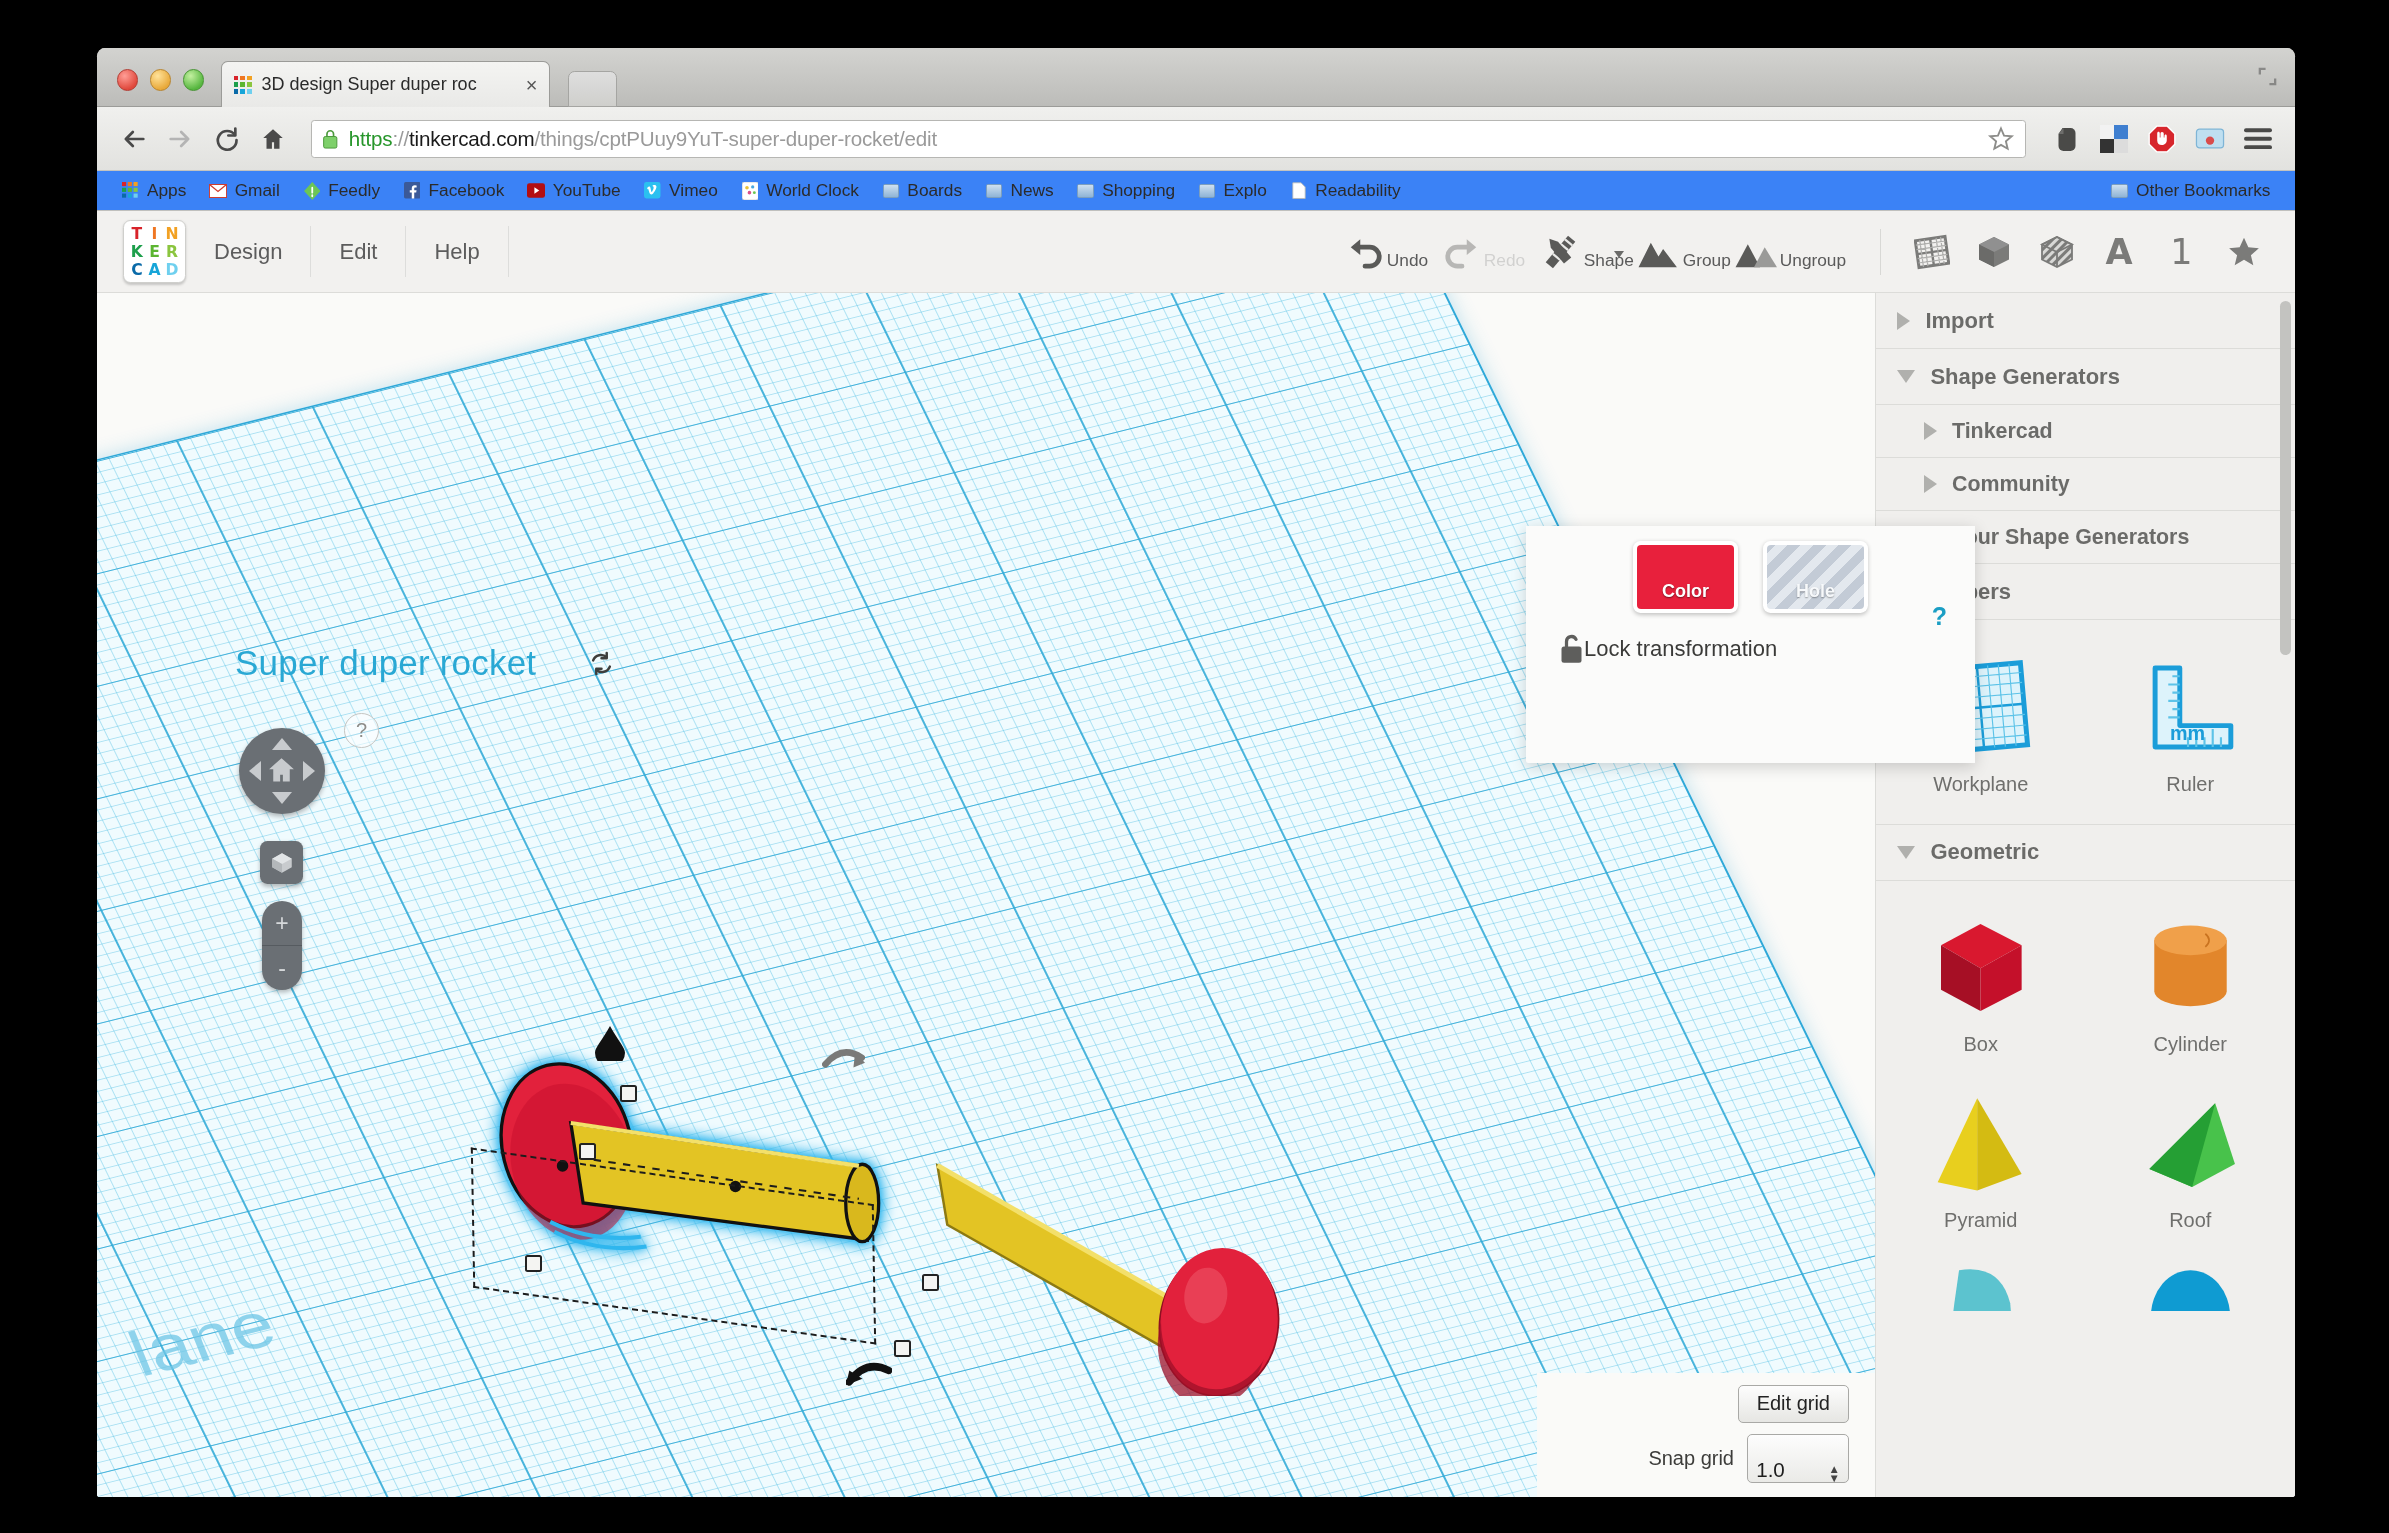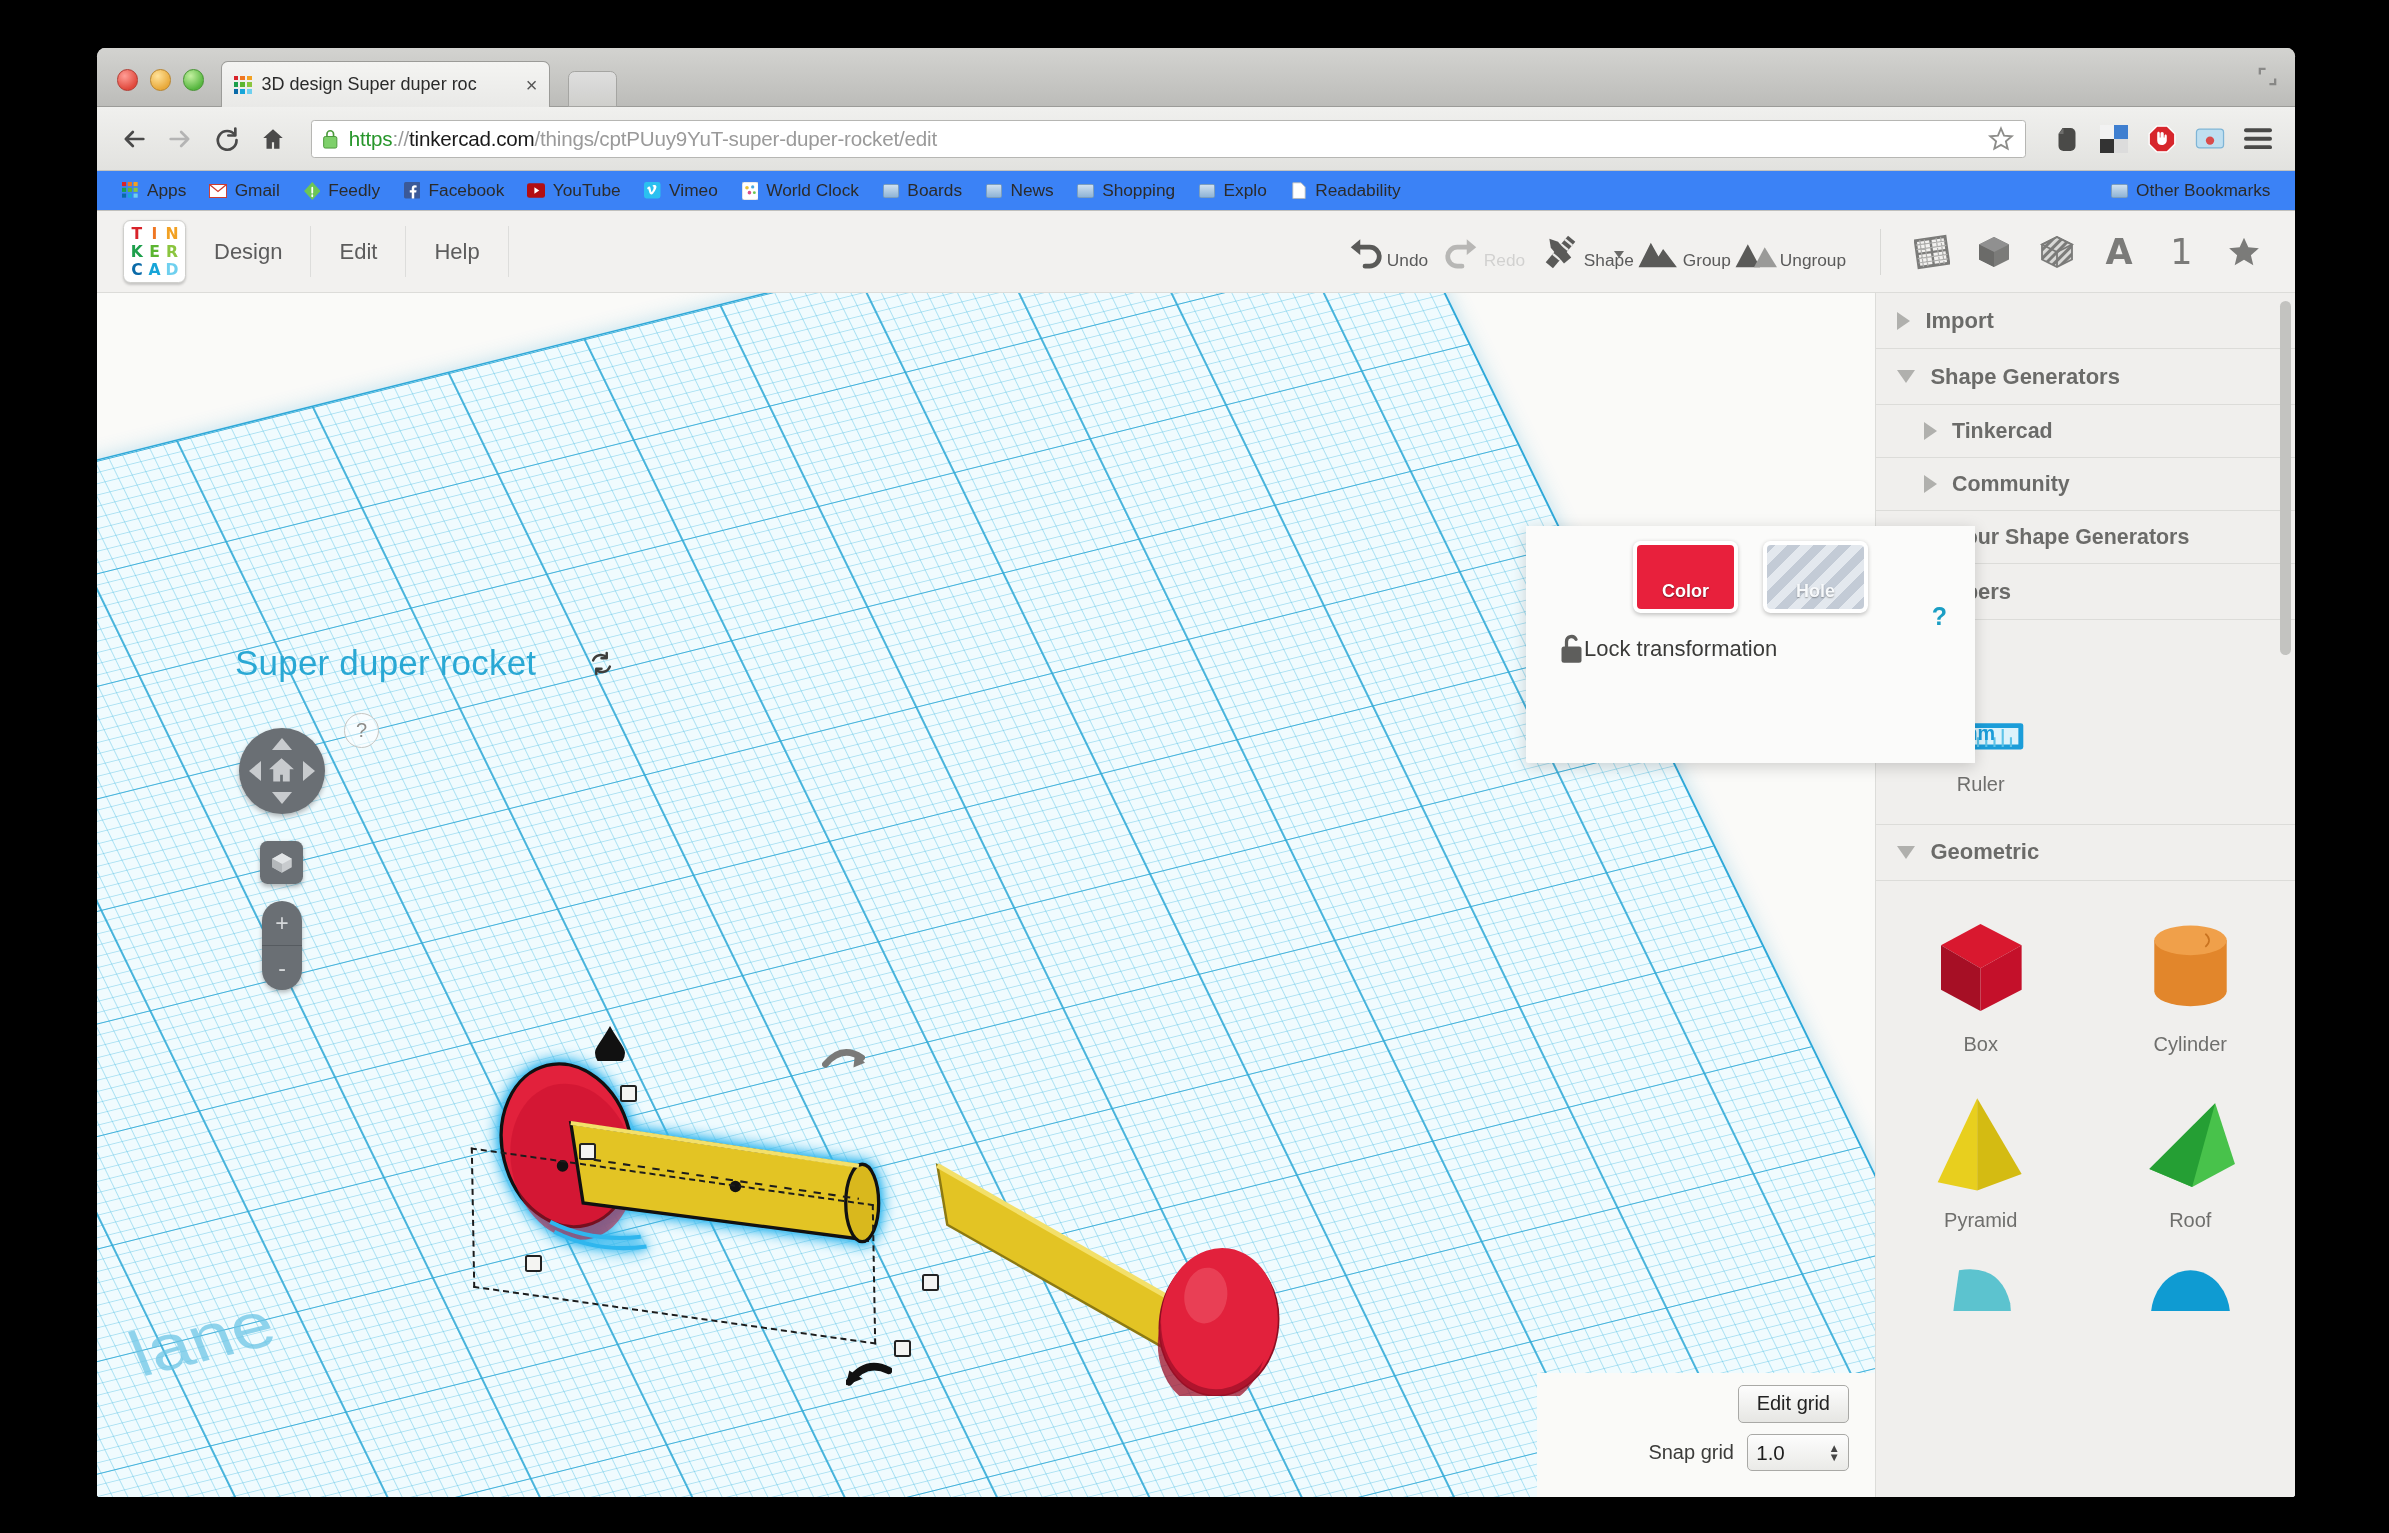--- a/index.html
+++ b/index.html
@@ -242,24 +242,24 @@
   }
   #edit-grid {
     font-size: 20px; padding: 6.6px 18px;
     background: linear-gradient(#fdfdfd,#e6e6e3);
     border: 0.8px solid #a9a9a6; border-radius: 5px;
     color: #222; cursor: pointer;
   }
   #snap-row { display: flex; align-items: center; gap: 13px; }
   #snap-label { font-size: 20px; color: #3c3c3a; }
   #snap-select {
-    width: 102px; height: 37px;
+    width: 102px; height: 49px;
     background: linear-gradient(#fdfdfd,#eaeae7);
     border: 0.8px solid #a9a9a6; border-radius: 5px;
-    display: flex; align-items: center; padding: 0 8.2px;
+    display: flex; align-items: flex-end; padding: 0 8.2px;
     font-size: 20.6px; color: #1d1d1d; cursor: pointer;
   }
   #snap-arrows { margin-left: auto; display: flex; flex-direction: column;
                  align-items: center; gap: 2.5px; color: #444; line-height: .6; font-size: 11.5px; }
 
   
   #sidebar {
     position: absolute; right: 0; top: 82px;
     width: 420px; height: 1204px;
     background: #f0efed; border-left: 0.8px solid #dcdcd9;
@@ -783,20 +783,33 @@
       </div>
       <div class="acc-row">
         <span class="tri tri-d"></span>
         <span class="acc-title">Helpers</span>
       </div>
 
       <div class="shape-grid">
         <div class="shape-cell">
           <span class="shape-art">
             <svg width="107" height="99" viewBox="0 0 130 120">
+              <g transform="rotate(-5 65 60)">
+                <rect x="12" y="10" width="106" height="100" fill="#ddf3fb" stroke="#1b9dd9" stroke-width="6"></rect>
+                <path d="M65 10v100M12 60h106" stroke="#1b9dd9" stroke-width="3"></path>
+                <path d="M25 10v100M38 10v100M52 10v100M78 10v100M91 10v100M104 10v100M12 22h106M12 34h106M12 47h106M12 73h106M12 86h106M12 98h106" stroke="#5dc3e8" stroke-width="1.4"></path>
+                <text x="32" y="100" font-size="26" font-weight="bold" fill="#1b9dd9" font-family="'Liberation Sans',sans-serif">W</text>
+              </g>
+            </svg>
+          </span>
+          <span class="shape-lbl">Workplane</span>
+        </div>
+        <div class="shape-cell">
+          <span class="shape-art">
+            <svg width="107" height="99" viewBox="0 0 130 120">
               <path d="M22 12h30v70h62v26H22z" fill="#ddf3fb" stroke="#1b9dd9" stroke-width="6" stroke-linejoin="round"></path>
               <path d="M52 22h-9M52 32h-14M52 42h-9M52 52h-14M52 62h-9M52 72h-14" stroke="#5dc3e8" stroke-width="2.6"></path>
               <path d="M62 108V96M72 108V86M82 108V96M92 108V86M102 108V96" stroke="#5dc3e8" stroke-width="2.6"></path>
               <text x="40" y="100" font-size="24" font-weight="bold" fill="#1b9dd9" font-family="'Liberation Sans',sans-serif">mm</text>
             </svg>
           </span>
           <span class="shape-lbl">Ruler</span>
         </div>
       </div>
 

